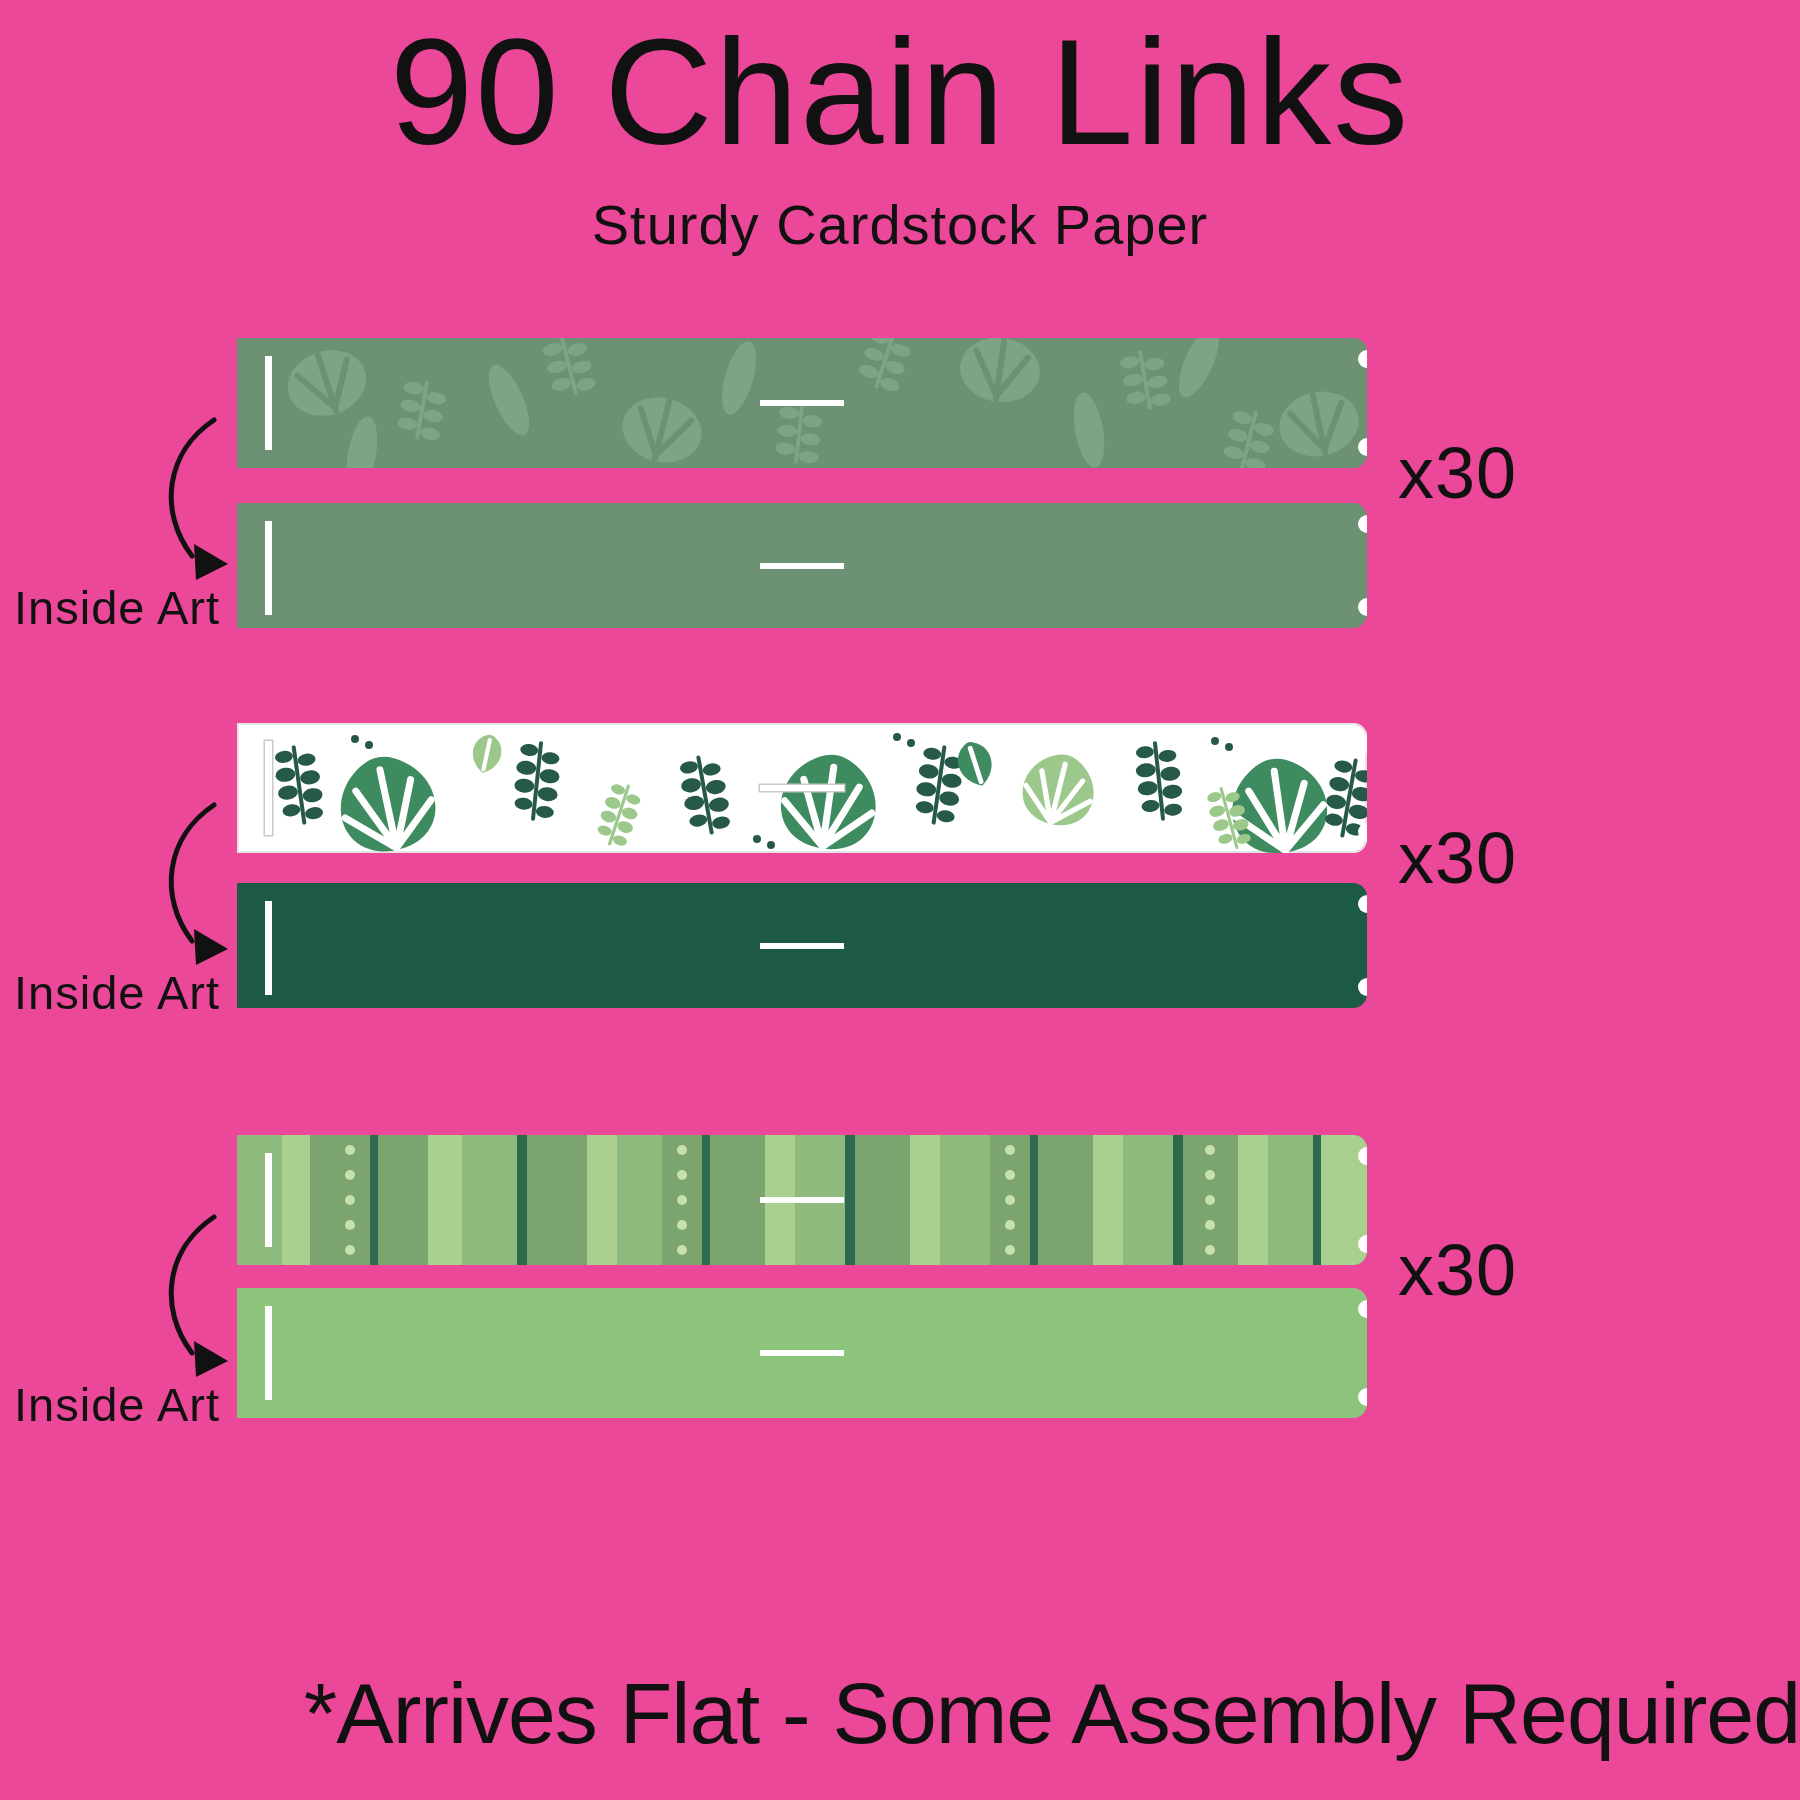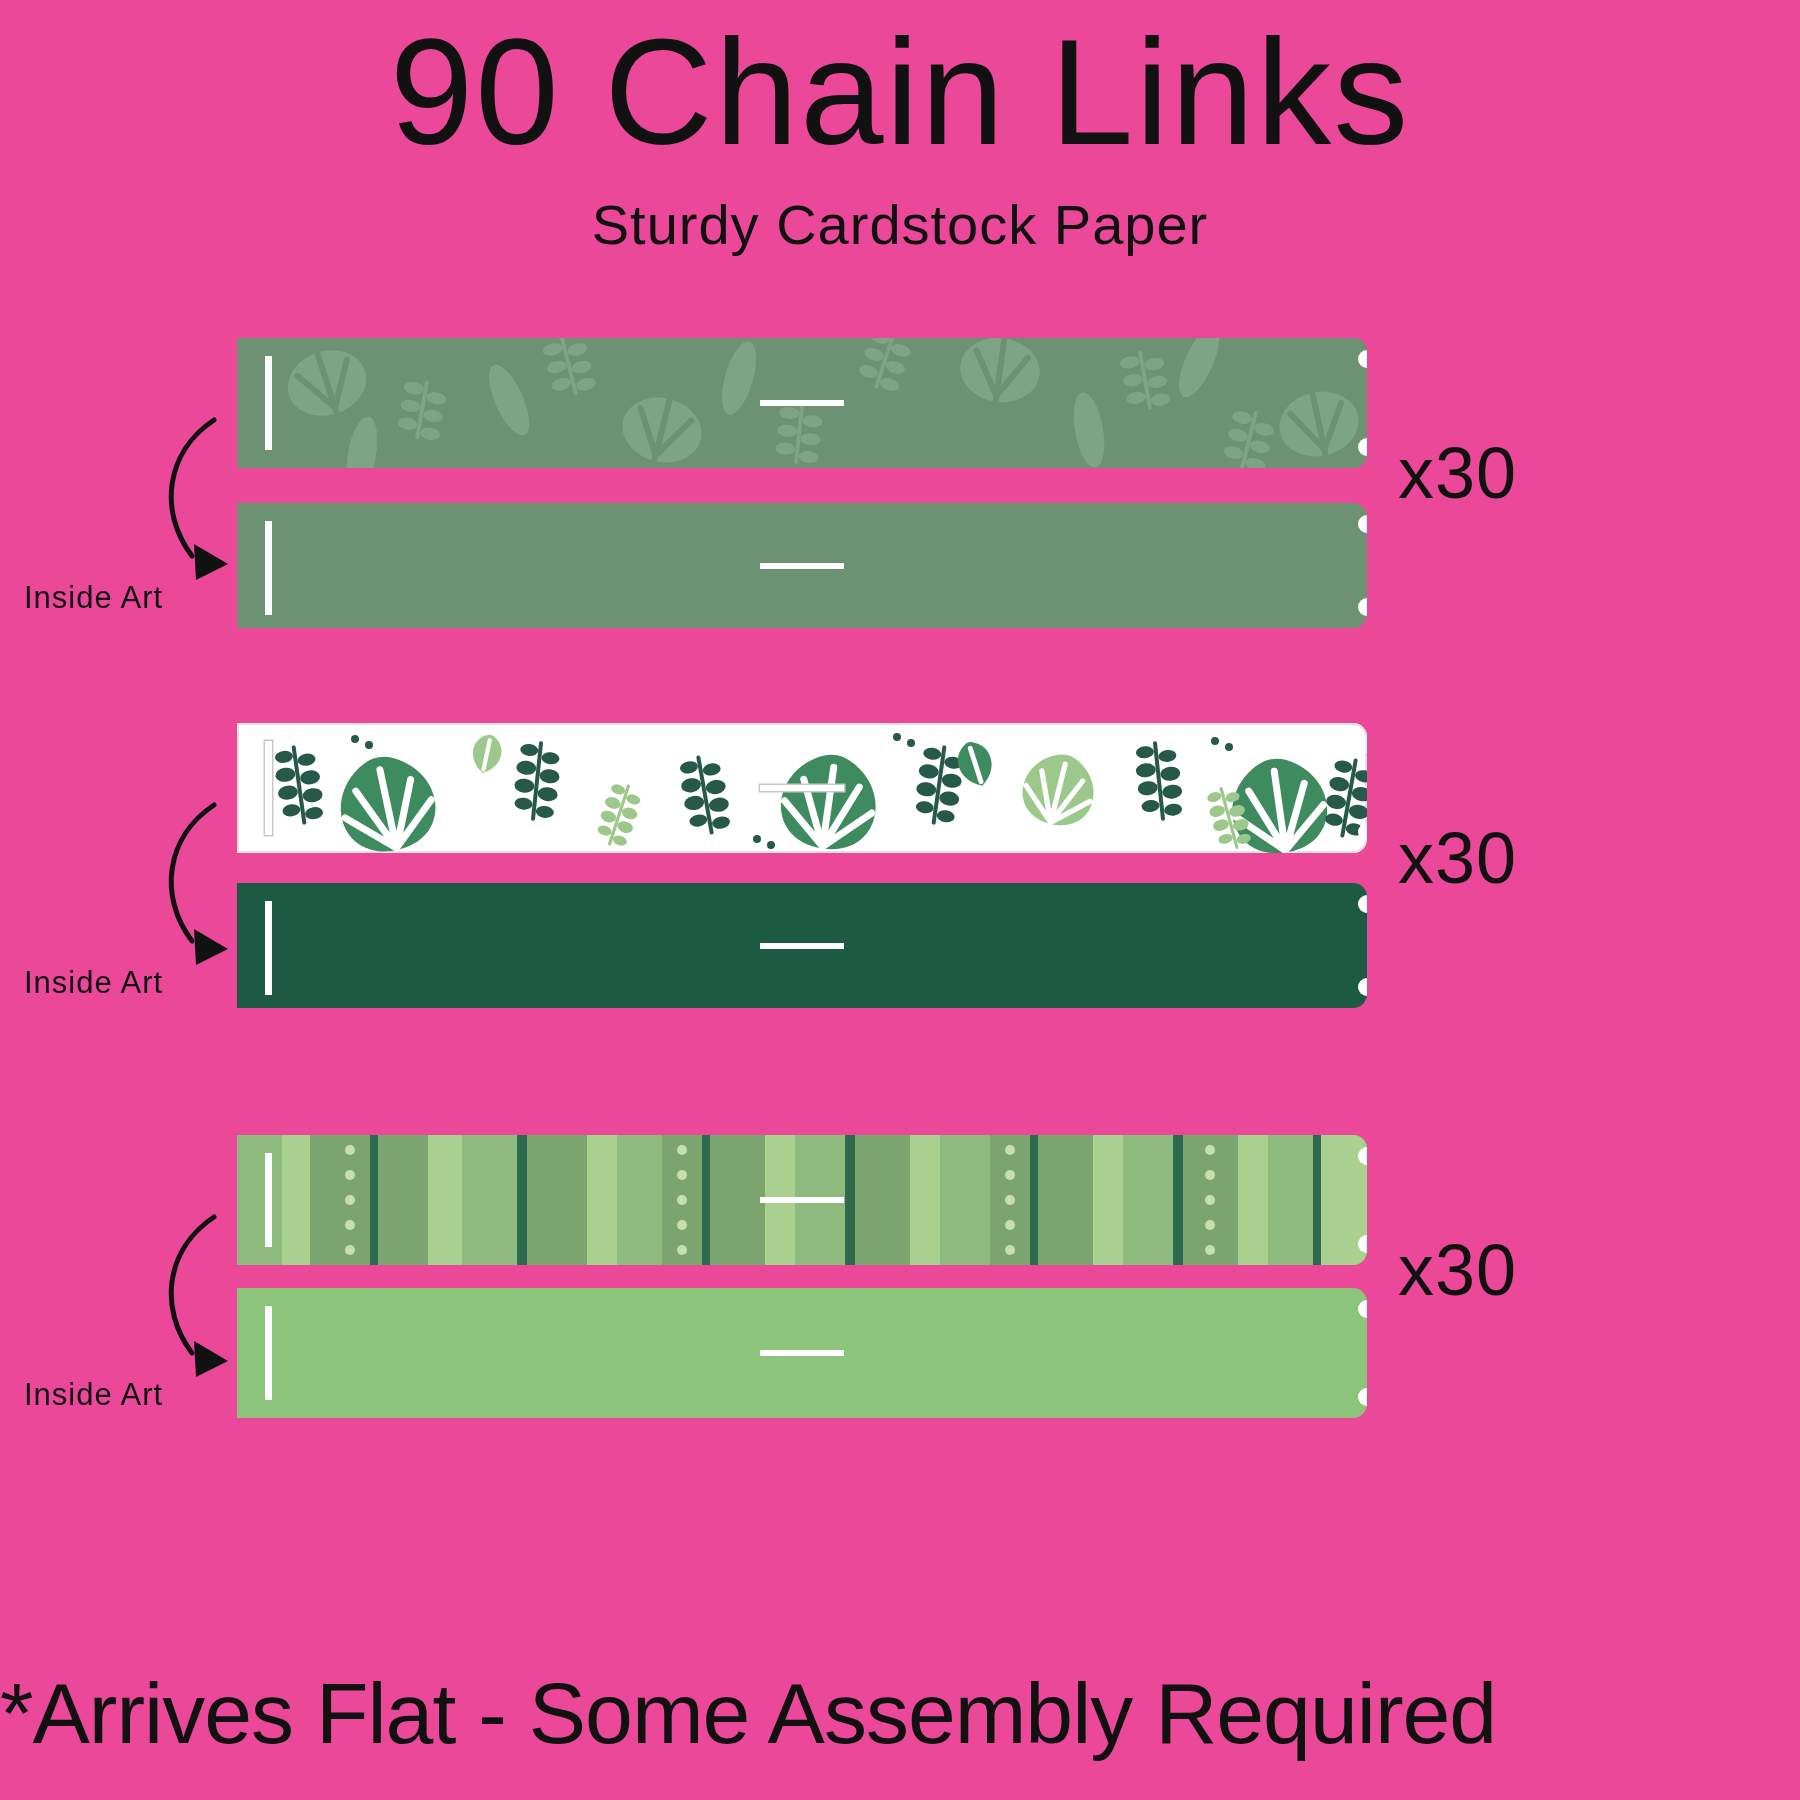--- a/index.html
+++ b/index.html
@@ -9,21 +9,21 @@
   }
   .title{
     position:absolute;top:14px;left:0;width:100%;text-align:center;
     font-size:150px;line-height:1.05;letter-spacing:2px;white-space:nowrap;
   }
   .subtitle{
     position:absolute;top:192px;left:0;width:100%;text-align:center;
     font-size:56px;letter-spacing:1px;white-space:nowrap;
   }
   .footer{
-    position:absolute;top:1664px;left:0;width:100%;text-align:left;
+    position:absolute;top:1664px;left:0;width:100%;text-align:right;
     font-size:86px;letter-spacing:-1px;white-space:nowrap;
   }
   .pair{position:absolute;left:0;width:1800px;height:300px;}
   .p1{top:338px}
   .p2{top:723px}
   .p3{top:1135px}
   .strip{
     position:absolute;left:237px;width:1130px;height:130px;
     border-radius:0 14px 14px 0;overflow:hidden;
   }
@@ -41,21 +41,21 @@
   .slit{position:absolute;left:28px;top:18px;width:7px;height:94px;background:#fff;}
   .dash{position:absolute;left:50%;top:50%;width:84px;height:6px;margin:-3px 0 0 -42px;background:#fff;}
   .on-white .slit,.on-white .dash{box-shadow:0 0 0 1.5px #c9c9c9;}
   .notch{position:absolute;right:-9px;width:18px;height:18px;background:#fff;border-radius:50%;}
   .notch.nt{top:12px;}
   .notch.nb{bottom:12px;}
   .qty{
     position:absolute;left:1398px;top:94px;font-size:72px;letter-spacing:1px;
   }
   .inside-label{
-    position:absolute;left:24px;top:242px;font-size:31px;letter-spacing:1px;white-space:nowrap;
+    position:absolute;left:14px;top:242px;font-size:47px;letter-spacing:1px;white-space:nowrap;
   }
   .arrow{position:absolute;left:150px;top:78px;}
   .arrow path{stroke:var(--ink);stroke-width:5;fill:none;stroke-linecap:round;}
   .arrow polygon{fill:var(--ink);}
   
   .s1bg{fill:var(--strip1-bg);}
   .s1lf{fill:var(--strip1-leaf);}
   .cutline{stroke:var(--strip1-bg);stroke-width:6;fill:none;stroke-linecap:round;}
   .s2dk{fill:var(--strip2-leaf-dark);}
   .s2md{fill:var(--strip2-leaf-mid);}

